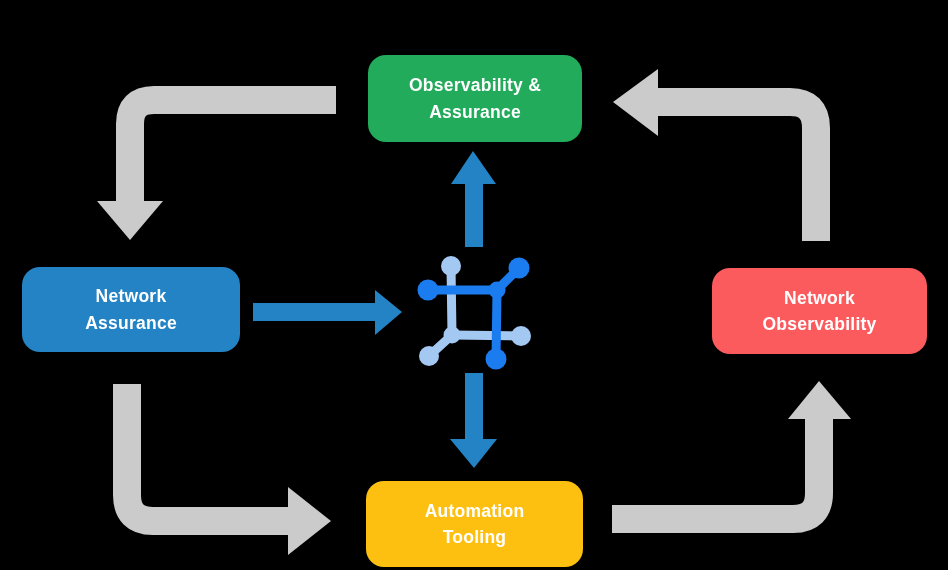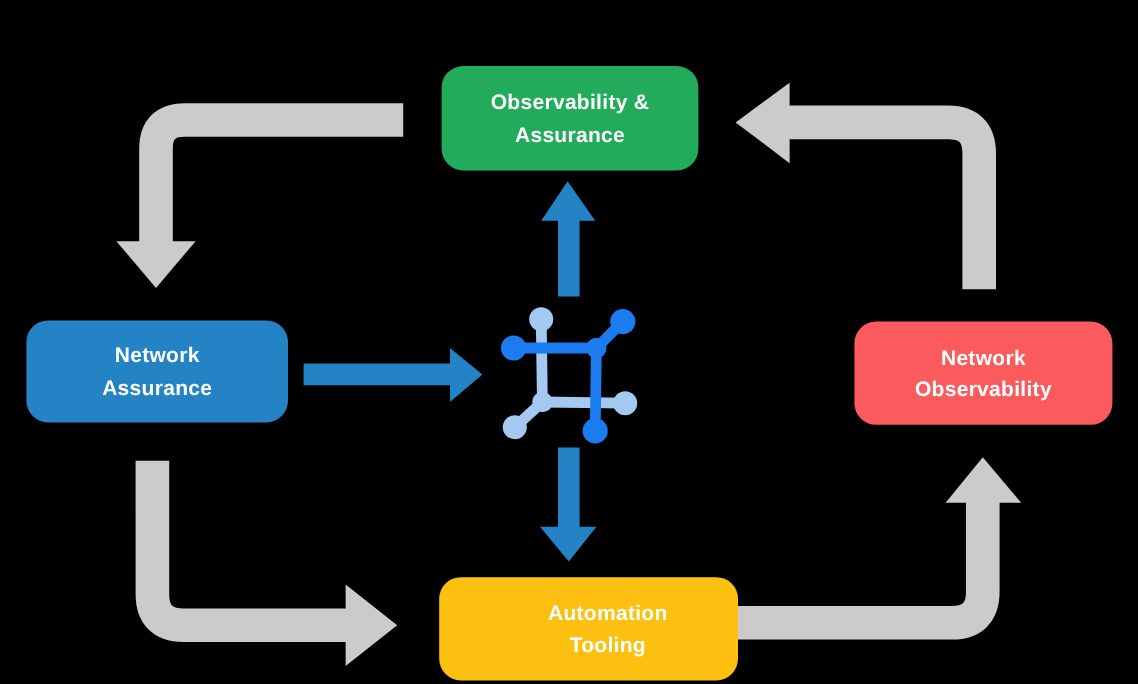--- a/index.html
+++ b/index.html
@@ -90,18 +90,18 @@
   <div class="box" id="box-operations" style="background-color: rgb(35, 131, 197);">
     <span>Network</span>
     <span>Assurance</span>
   </div>
 
   <div class="box" id="box-infrastructure" style="background-color: rgb(252, 91, 94);">
     <span>Network</span>
     <span>Observability</span>
   </div>
 
-  <div class="box" id="box-automation" style="background-color: rgb(253, 192, 16); padding-left: 32px;">
+  <div class="box" id="box-automation" style="background-color: rgb(253, 192, 16);">
     <span>Automation</span>
     <span>Tooling</span>
   </div>
 
 </div>
 
 </body></html>

